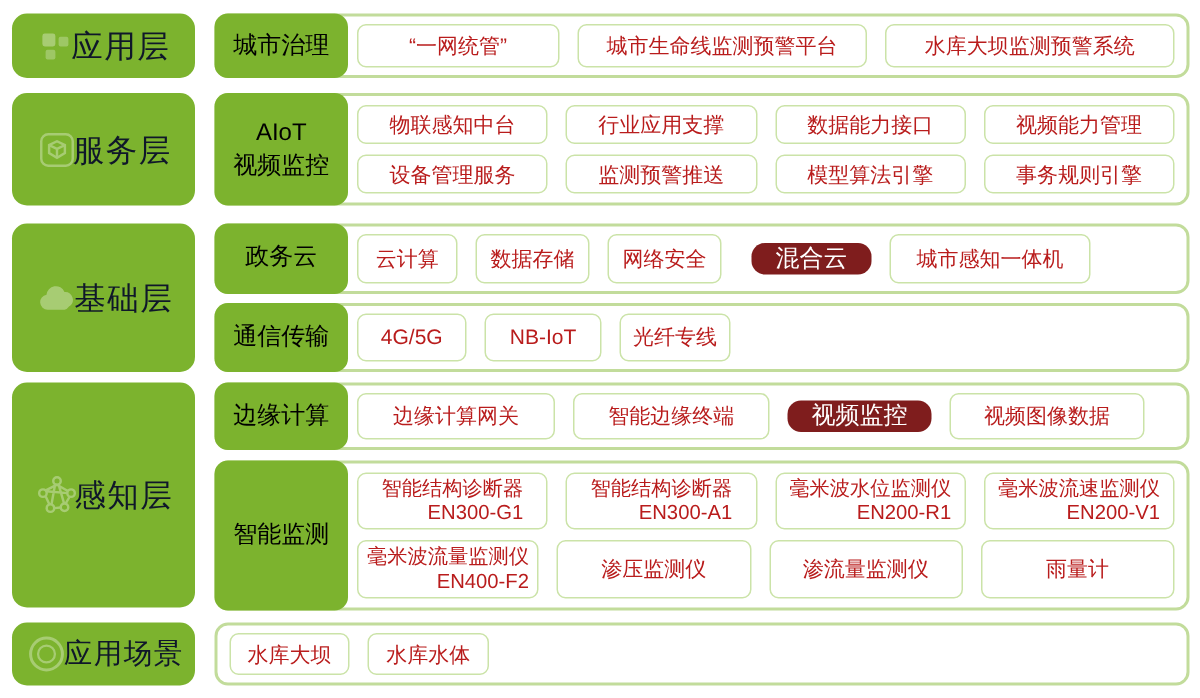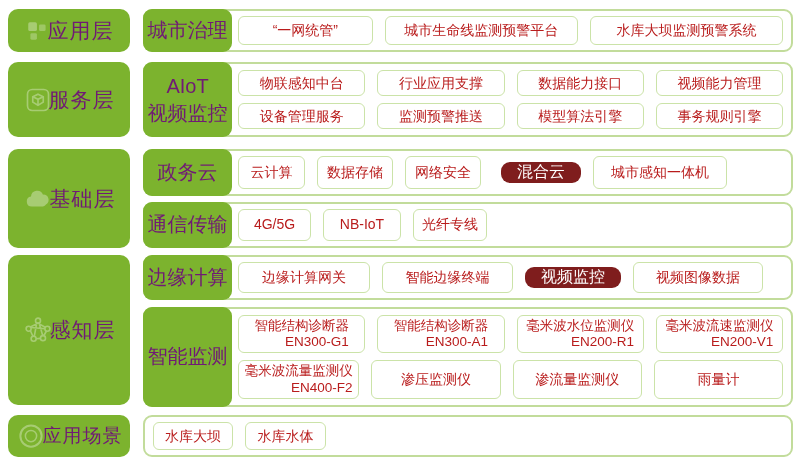--- a/index.html
+++ b/index.html
@@ -10,21 +10,21 @@
 
   .band { display: flex; align-items: stretch; gap: 13px; }
   .band + .band { margin-top: 10px; }
   .band.gap-12 { margin-top: 12px; }
   .band.gap-7  { margin-top: 7px; }
 
   .layer-block {
     flex: 0 0 122px;
     background: #7cb32e;
     border-radius: 10px;
-    color: #701a75;
+    color: #0f172a;
     display: flex;
     align-items: center;
     justify-content: center;
     font-size: 21px;
     letter-spacing: 1px;
     position: relative;
   }
   .licon { display: flex; opacity: 0.33; margin-right: -3px; }
   .licon svg { display: block; }
 
@@ -38,26 +38,26 @@
     border-radius: 9px;
     background: #ffffff;
     display: flex;
     align-items: stretch;
   }
   .panel-label {
     flex: 0 0 89px;
     margin: -2px;
     background: #7cb32e;
     border-radius: 9px;
-    color: #701a75;
+    color: #000000;
     display: flex;
     align-items: center;
     justify-content: center;
     text-align: center;
-    font-size: 20px;
+    font-size: 16px;
     line-height: 1.35;
     white-space: pre-line;
     z-index: 1;
   }
 
   .items {
     flex: 1;
     display: flex;
     align-items: center;
     gap: 12px;

